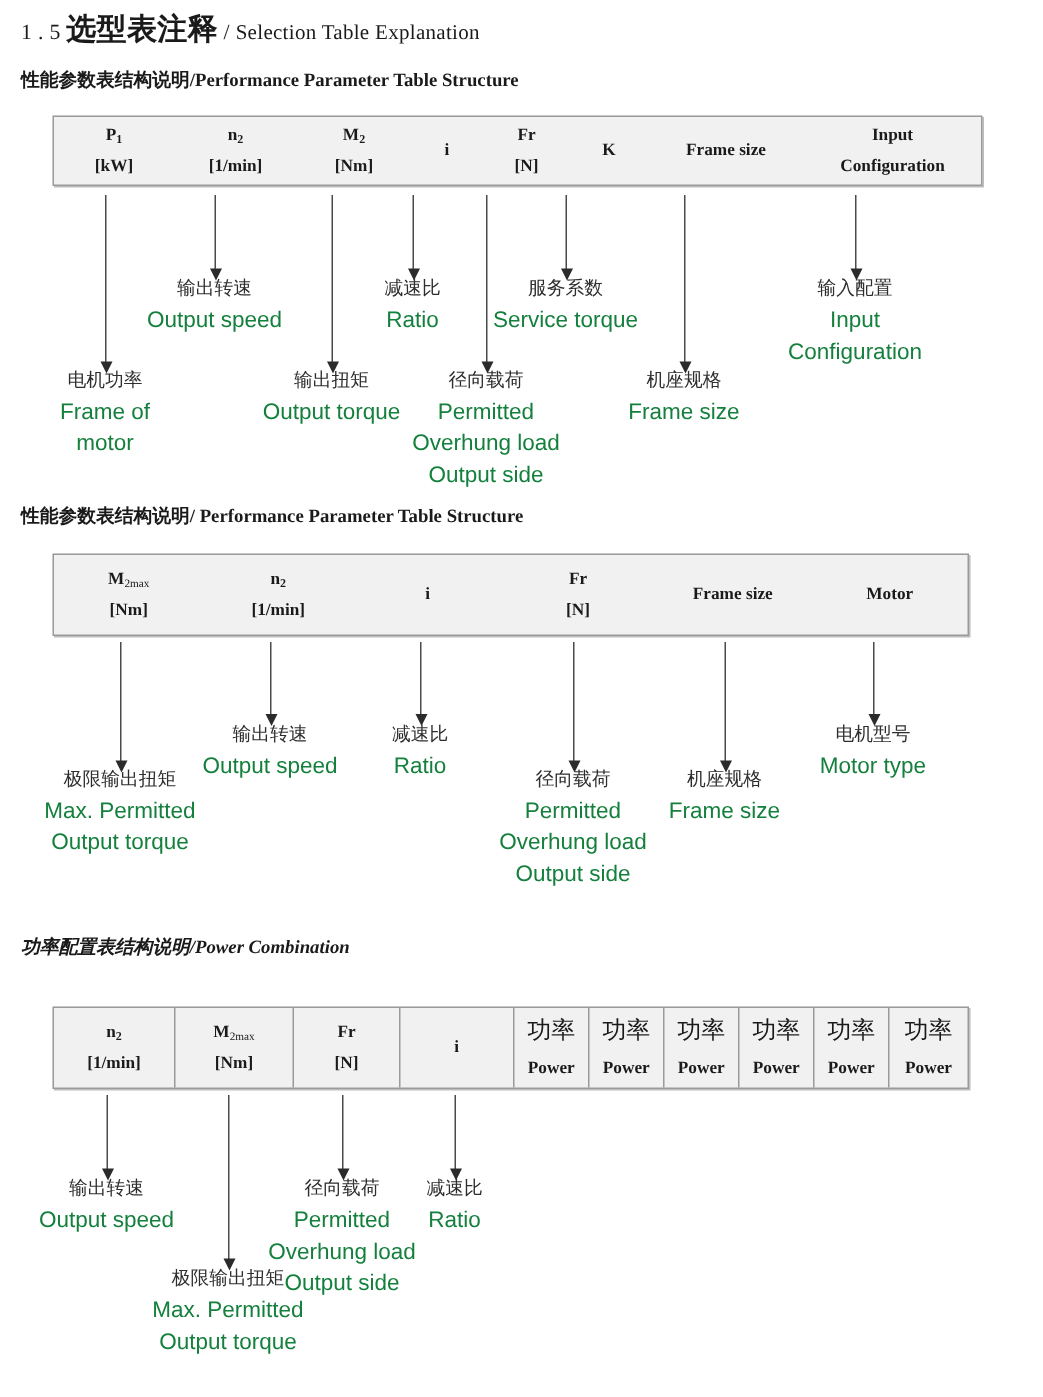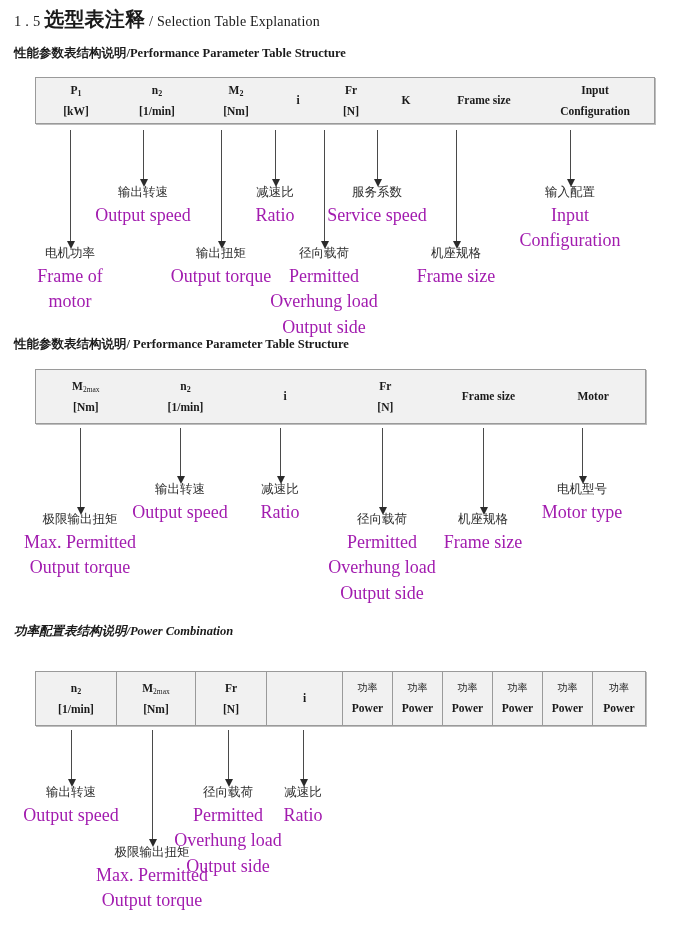--- a/index.html
+++ b/index.html
@@ -57,23 +57,23 @@
     font-family: "Liberation Serif", serif;
     font-weight: 700;
     font-size: 11.5px;
     line-height: 1.25;
     text-align: center;
     padding: 1px 2px;
   }
   .tcell .l1 { display: block; }
   .tcell .l2 { display: block; margin-top: 7px; }
   .tcell .cn {
-    font-family: Liberation Sans, sans-serif;
+    font-family: Liberation Mono, monospace;
     font-weight: 400;
-    font-size: 10px;
+    font-size: 16px;
   }
   .tcell.div { border-left: 1px solid #9a9a9a; }
   .tcell.single { justify-content: center; }
   sub { font-size: 8px; font-weight: 700; vertical-align: baseline; position: relative; top: 2px; }
   .sm { font-size: 7.5px; font-weight: 400; position: relative; top: 2px; }
 
   
   .arrow {
     position: absolute;
     width: 1px;
@@ -98,23 +98,23 @@
     white-space: nowrap;
     transform: translateX(-50%);
   }
   .ann .cn {
     font-family: Liberation Mono, monospace;
     font-size: 12.5px;
     color: #2e2e2e;
     display: block;
   }
   .ann .en {
-    font-family: Liberation Serif, serif;
-    font-size: 18px;
-    color: #a21caf;
+    font-family: Liberation Sans, sans-serif;
+    font-size: 15px;
+    color: #15803d;
     display: block;
   }
 </style>
 </head>
 <body>
 
 <div class="doc-title">
   <span class="num">1 . 5</span>
   <span class="cn">选型表注释</span>
   <span class="num">/</span>
@@ -184,21 +184,21 @@
   <span class="en">Ratio</span>
 </div>
 <div class="ann" style="left:324px; top:246px;">
   <span class="cn">径向载荷</span>
   <span class="en">Permitted</span>
   <span class="en">Overhung load</span>
   <span class="en">Output side</span>
 </div>
 <div class="ann" style="left:377px; top:185px;">
   <span class="cn">服务系数</span>
-  <span class="en">Service speed</span>
+  <span class="en">Service torque</span>
 </div>
 <div class="ann" style="left:456px; top:246px;">
   <span class="cn">机座规格</span>
   <span class="en">Frame size</span>
 </div>
 <div class="ann" style="left:570px; top:185px;">
   <span class="cn">输入配置</span>
   <span class="en">Input</span>
   <span class="en">Configuration</span>
 </div>

